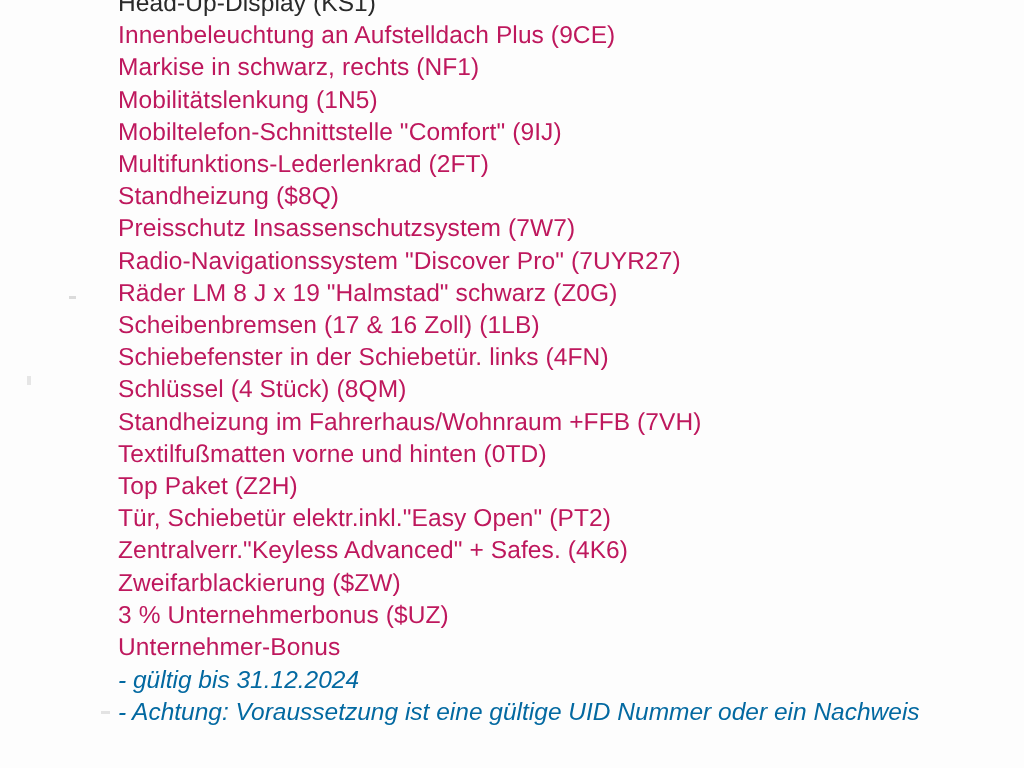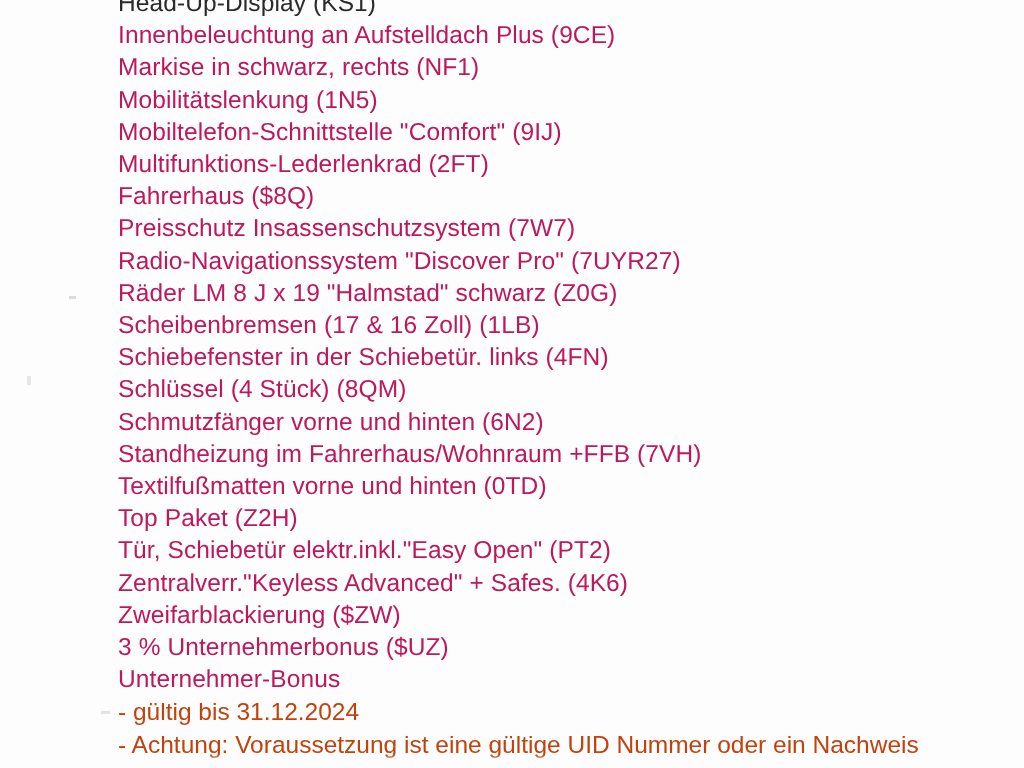--- a/index.html
+++ b/index.html
@@ -44,22 +44,23 @@
   .line.clipped-top {
     color: #2a2a2a;
   }
   
   .doc-body .line {
     filter: none;
   }
   .note-line {
     font-size: 24.5px;
     line-height: 32.2px;
-    color: #c2410c;
+    color: #0369a1;
     white-space: pre;
+    font-style: italic;
   }
   .fade-bottom {
     position: absolute;
     left: 0;
     right: 0;
     bottom: 0;
     height: 14px;
     background: linear-gradient(to bottom, rgba(253,253,253,0) 0%, #fdfdfd 86%);
     pointer-events: none;
   }
@@ -73,28 +74,27 @@
   <span class="speck" style="left:27px; top:376px; width:4px; height:9px; opacity:.45;"></span>
   <span class="speck" style="left:101px; top:711px; width:9px; height:3px; opacity:.5;"></span>
 
   <div class="doc-body">
     <div class="line clipped-top">Head-Up-Display (KS1)</div>
     <div class="line">Innenbeleuchtung an Aufstelldach Plus (9CE)</div>
     <div class="line">Markise in schwarz, rechts (NF1)</div>
     <div class="line">Mobilitätslenkung (1N5)</div>
     <div class="line">Mobiltelefon-Schnittstelle "Comfort" (9IJ)</div>
     <div class="line">Multifunktions-Lederlenkrad (2FT)</div>
-    <div class="line">Fahrerhaus ($8Q)</div>
+    <div class="line">Standheizung ($8Q)</div>
     <div class="line">Preisschutz Insassenschutzsystem (7W7)</div>
     <div class="line">Radio-Navigationssystem "Discover Pro" (7UYR27)</div>
     <div class="line">Räder LM 8 J x 19 "Halmstad" schwarz (Z0G)</div>
     <div class="line">Scheibenbremsen (17 &amp; 16 Zoll) (1LB)</div>
     <div class="line">Schiebefenster in der Schiebetür. links (4FN)</div>
     <div class="line">Schlüssel (4 Stück) (8QM)</div>
-    <div class="line">Schmutzfänger vorne und hinten (6N2)</div>
     <div class="line">Standheizung im Fahrerhaus/Wohnraum +FFB (7VH)</div>
     <div class="line">Textilfußmatten vorne und hinten (0TD)</div>
     <div class="line">Top Paket (Z2H)</div>
     <div class="line">Tür, Schiebetür elektr.inkl."Easy Open" (PT2)</div>
     <div class="line">Zentralverr."Keyless Advanced" + Safes. (4K6)</div>
     <div class="line">Zweifarblackierung ($ZW)</div>
     <div class="line">3 % Unternehmerbonus ($UZ)</div>
     <div class="line">Unternehmer-Bonus</div>
     <div class="note-line">- gültig bis 31.12.2024</div>
     <div class="note-line">- Achtung: Voraussetzung ist eine gültige UID Nummer oder ein Nachweis</div>

